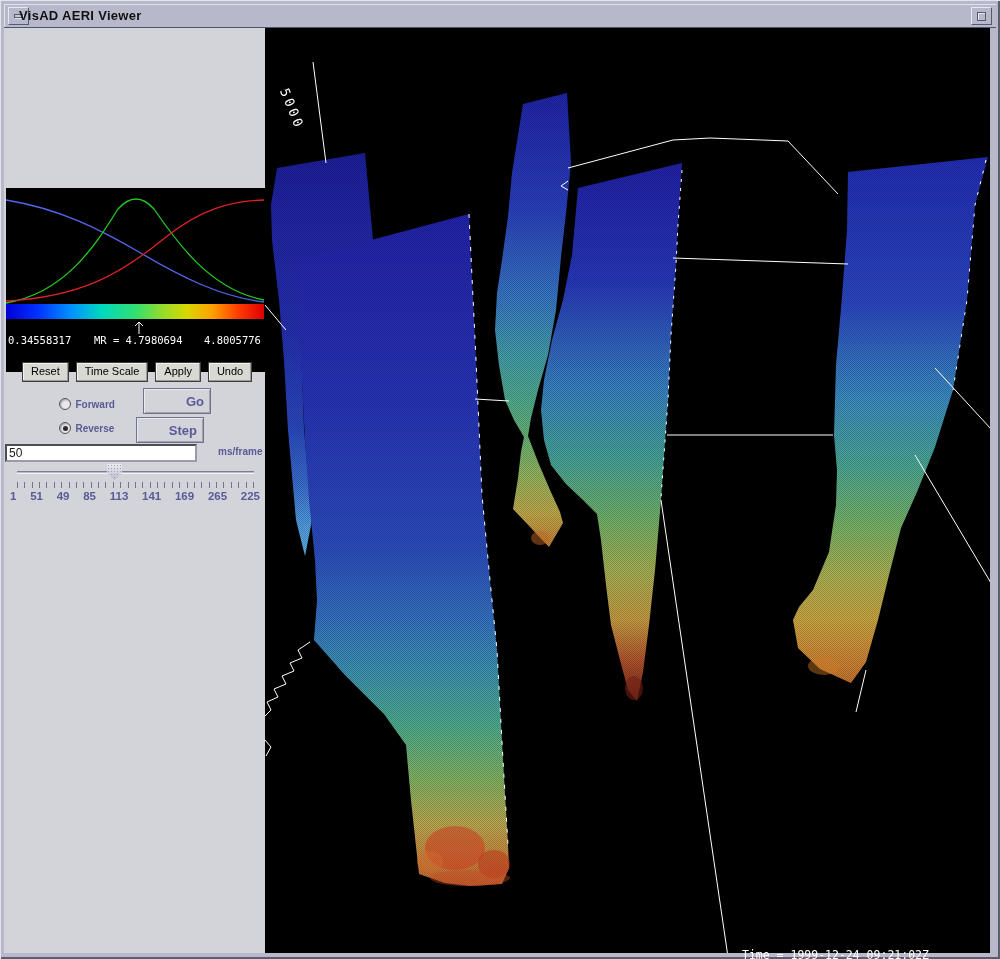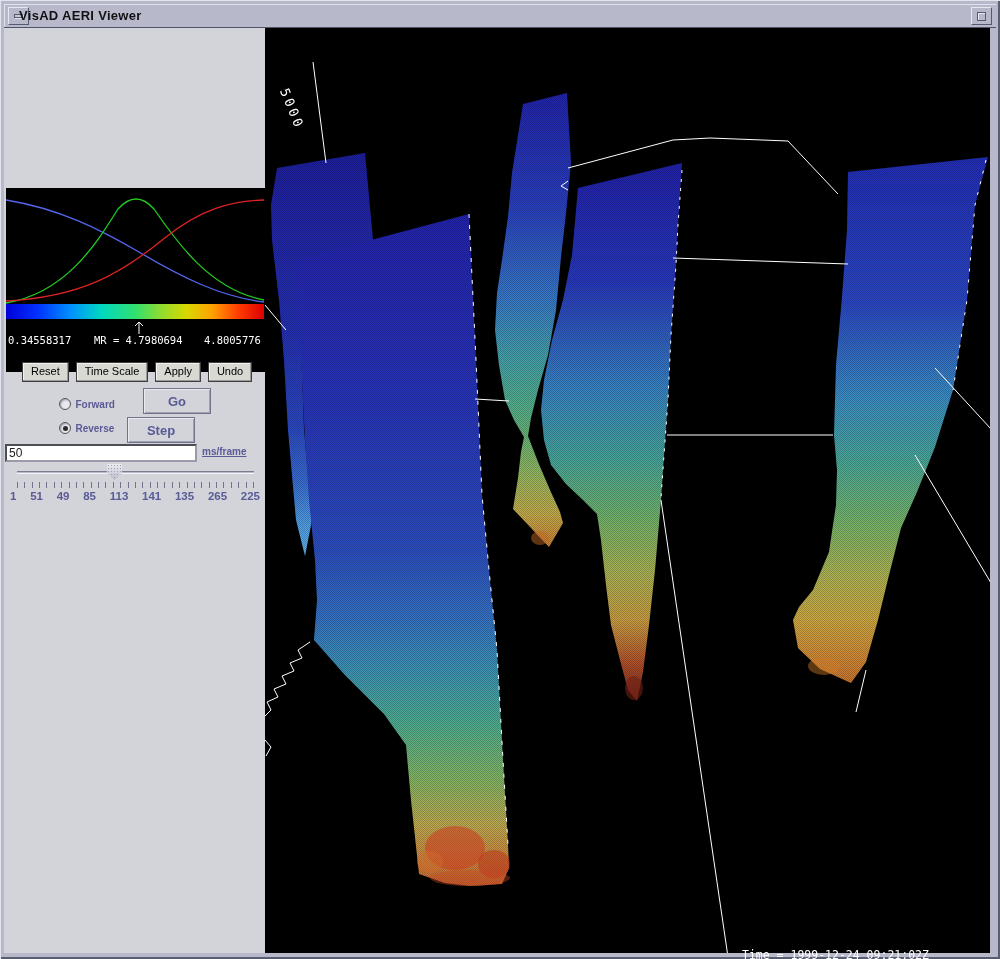--- a/index.html
+++ b/index.html
@@ -46,34 +46,34 @@
     background:#d9d9d3;border:1px solid #3f3f3f;
     box-shadow:inset -1px -1px 0 #9a9a9a,inset 1px 1px 0 #f2f2ee;
     padding:2px 8px 16px;height:20px;line-height:13px;cursor:pointer;white-space:nowrap;
   }
   
   .ctl-label{color:#5a5a96;font-weight:bold;font-size:10px;}
   .radio{display:inline-block;width:12px;height:12px;border-radius:50%;
     border:1px solid #555;background:#e9e9ef;box-shadow:inset 1px 1px 2px #9a9aa8;vertical-align:-2px;}
   .radio.sel::after{content:'';display:block;width:5px;height:5px;border-radius:50%;background:#2a2a2a;margin:2.5px;}
   .gobtn{
-    position:absolute;width:68px;height:26px;text-align:center;
+    position:absolute;width:68px;height:26px;text-align:right;
     background:transparent;border:1px solid #70748a;
     box-shadow:inset 1px 1px 0 #e8eaf2,inset -1px -1px 0 #9ea2b4;
     color:#5a5a96;font:bold 13px "Liberation Sans",sans-serif;cursor:pointer;
   }
   #row-fwd{position:absolute;left:55px;top:366px;}
   #row-rev{position:absolute;left:55px;top:390px;}
   #go-btn{left:139px;top:360px;}
-  #step-btn{left:123px;top:389px;}
+  #step-btn{left:132px;top:389px;}
   
   #frame-input{position:absolute;left:1px;top:416px;width:192px;height:18px;
     border:2px inset #9a9aa8;background:#fff;color:#222;
     font:12px "Liberation Sans",sans-serif;padding:0 2px;}
-  #frame-label{position:absolute;left:198px;top:418px;text-decoration:underline;}
+  #frame-label{position:absolute;left:214px;top:418px;}
   
   #slider{position:absolute;left:13px;top:436px;width:237px;height:16px;cursor:pointer;}
   #slider .track{position:absolute;left:0;right:0;top:7px;height:3px;
     border-top:1px solid #7a7d90;border-bottom:1px solid #f4f5fa;background:#b9bccb;}
   #thumb{position:absolute;left:90px;top:0;width:15px;height:16px;
     clip-path:polygon(0 0,100% 0,100% 55%,50% 100%,0 55%);
     background:linear-gradient(#ececf2,#b9bcca);
     background-image:radial-gradient(#9a9dae 22%,transparent 23%),linear-gradient(#ececf2,#b9bcca);
     background-size:3px 3px,100% 100%;cursor:grab;}
   #ticks{position:absolute;left:13px;top:454px;width:237px;height:6px;
@@ -166,21 +166,21 @@
       <div id="thumb"></div>
     </div>
     <div id="ticks"></div>
     <div id="tick-labels">
         <span>1</span>
         <span>51</span>
         <span>49</span>
         <span>85</span>
         <span>113</span>
         <span>141</span>
-        <span>135</span>
+        <span>169</span>
         <span>265</span>
         <span>225</span>
       </div>
 
   </div>
 
   <div id="canvas">
     <svg id="scene-svg" width="725" height="925" viewBox="265 28 725 925">
       <defs>
         <pattern id="dither" width="2" height="2" patternUnits="userSpaceOnUse">

